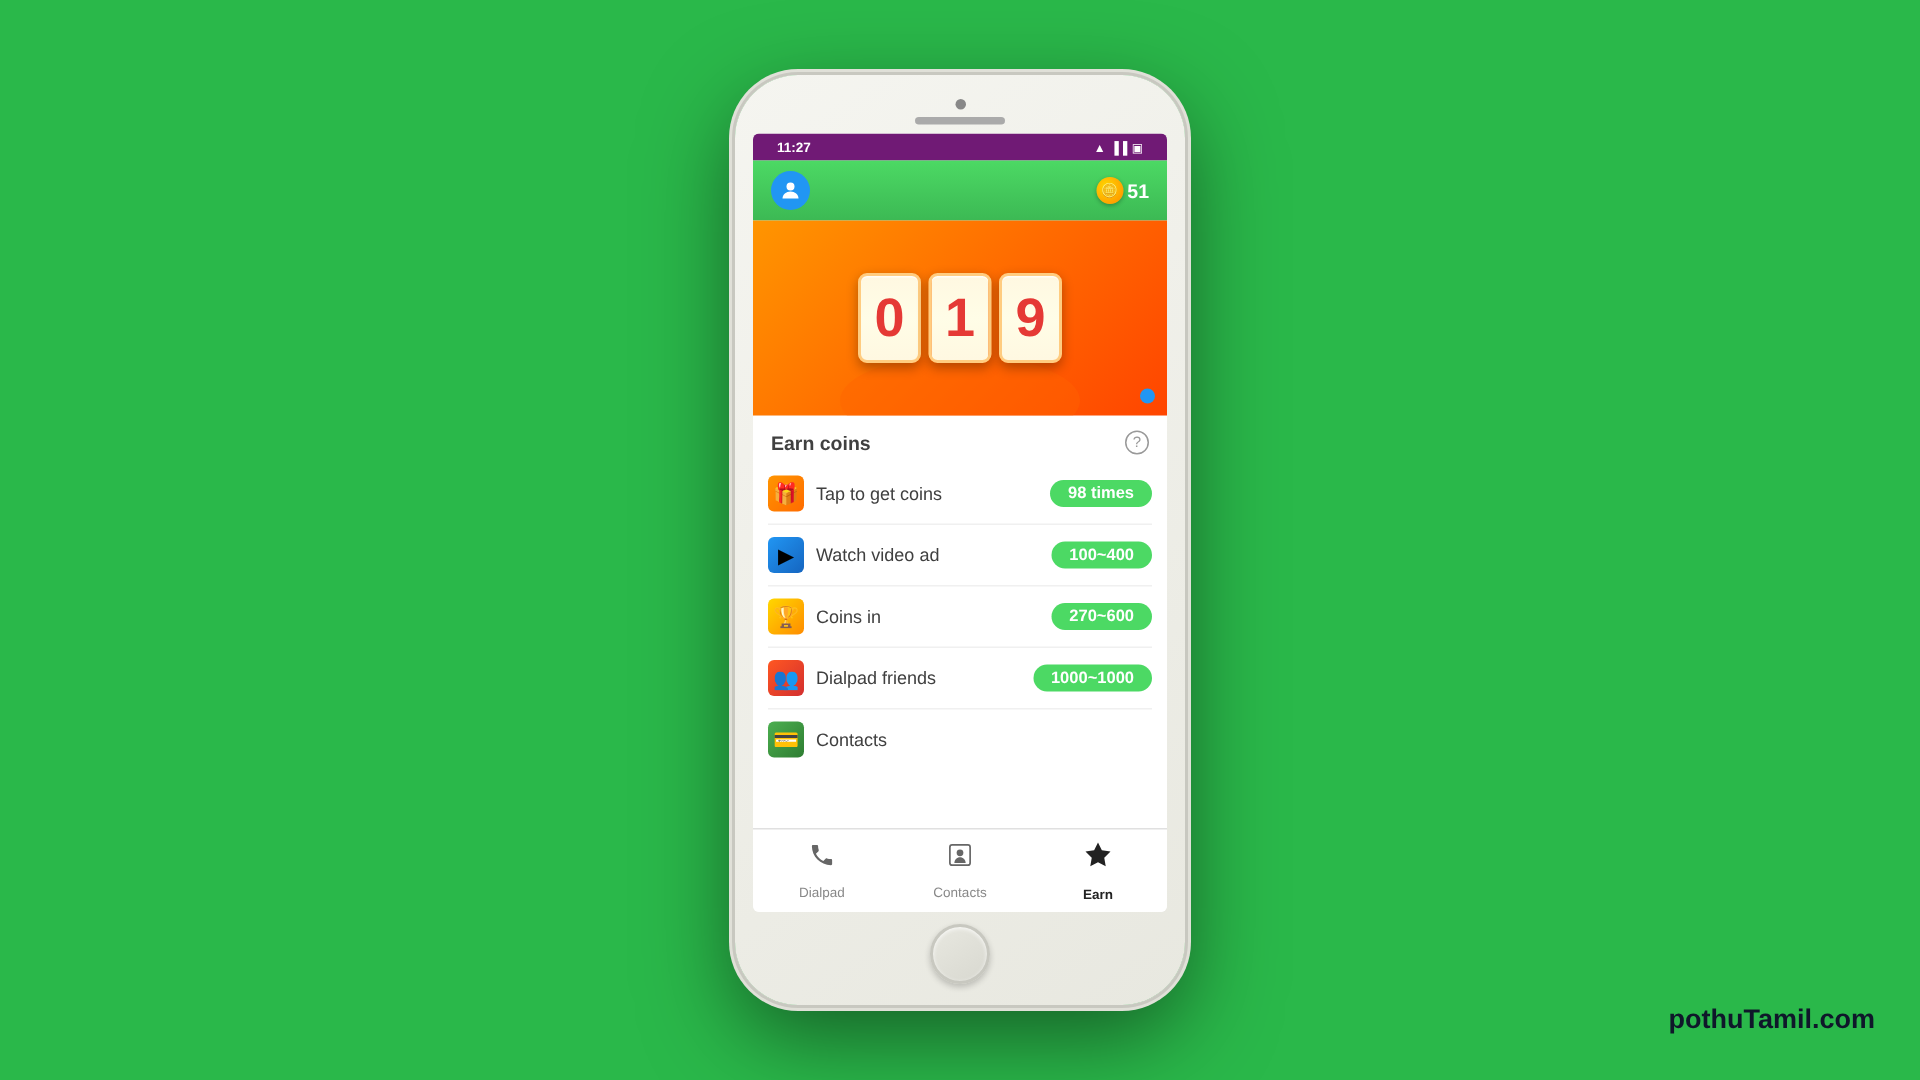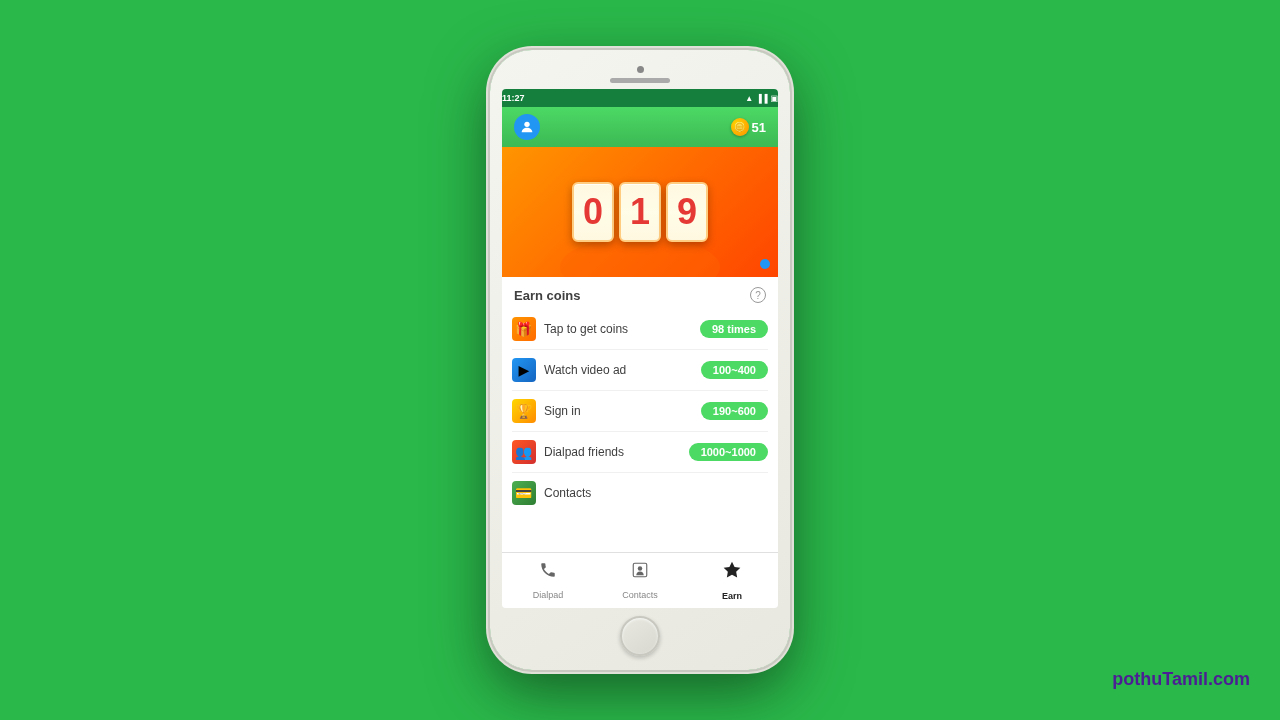--- a/index.html
+++ b/index.html
@@ -11,21 +11,21 @@
       align-items: center;
       justify-content: center;
       font-family: -apple-system, BlinkMacSystemFont, 'Helvetica Neue', Arial, sans-serif;
       position: relative;
     }
 
     .watermark {
       position: absolute;
       bottom: 30px;
       right: 30px;
-      color: #4c1d95;
+      color: #0f172a;
       font-weight: bold;
       font-size: 18px;
       margin-left: 48px;
     }
 
     
     .phone {
       width: 300px;
       height: 620px;
       background: linear-gradient(145deg, #f5f5f0, #e8e8e0);
@@ -69,26 +69,26 @@
       flex: 1;
       background: #f5f5f5;
       border-radius: 4px;
       overflow: hidden;
       display: flex;
       flex-direction: column;
     }
 
     
     .status-bar {
-      background: #15803d;
+      background: #701a75;
       height: 18px;
       display: flex;
       align-items: center;
       justify-content: space-between;
-      padding: 0 0;
+      padding: 0 16px;
       font-size: 9px;
       color: #fff;
     }
     .status-left { font-weight: 600; }
     .status-right { display: flex; align-items: center; gap: 3px; }
     .status-icon { font-size: 8px; }
 
     
     .app-header {
       background: linear-gradient(180deg, #4cd964 0%, #3cb954 100%);
@@ -376,23 +376,23 @@
             <div class="earn-item-left">
               <div class="item-icon icon-video">▶</div>
               <span class="item-label">Watch video ad</span>
             </div>
             <button class="earn-btn btn-green">100~400</button>
           </div>
 
           <div class="earn-item">
             <div class="earn-item-left">
               <div class="item-icon icon-sign">🏆</div>
-              <span class="item-label">Sign in</span>
+              <span class="item-label">Coins in</span>
             </div>
-            <button class="earn-btn btn-green">190~600</button>
+            <button class="earn-btn btn-green">270~600</button>
           </div>
 
           <div class="earn-item">
             <div class="earn-item-left">
               <div class="item-icon icon-invite">👥</div>
               <span class="item-label">Dialpad friends</span>
             </div>
             <button class="earn-btn btn-green">1000~1000</button>
           </div>
 

